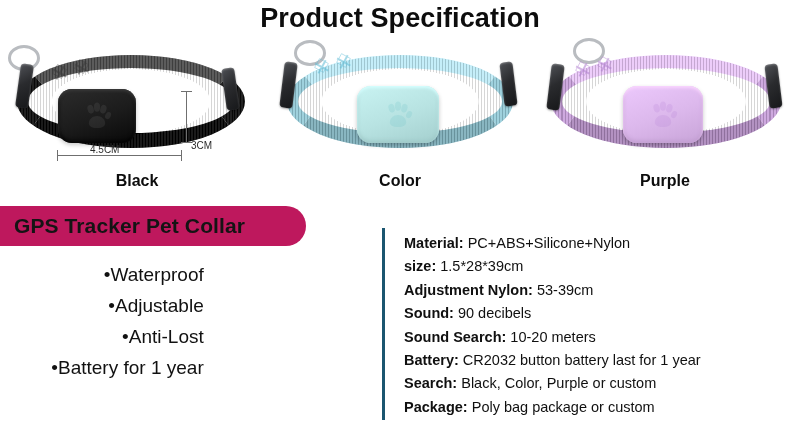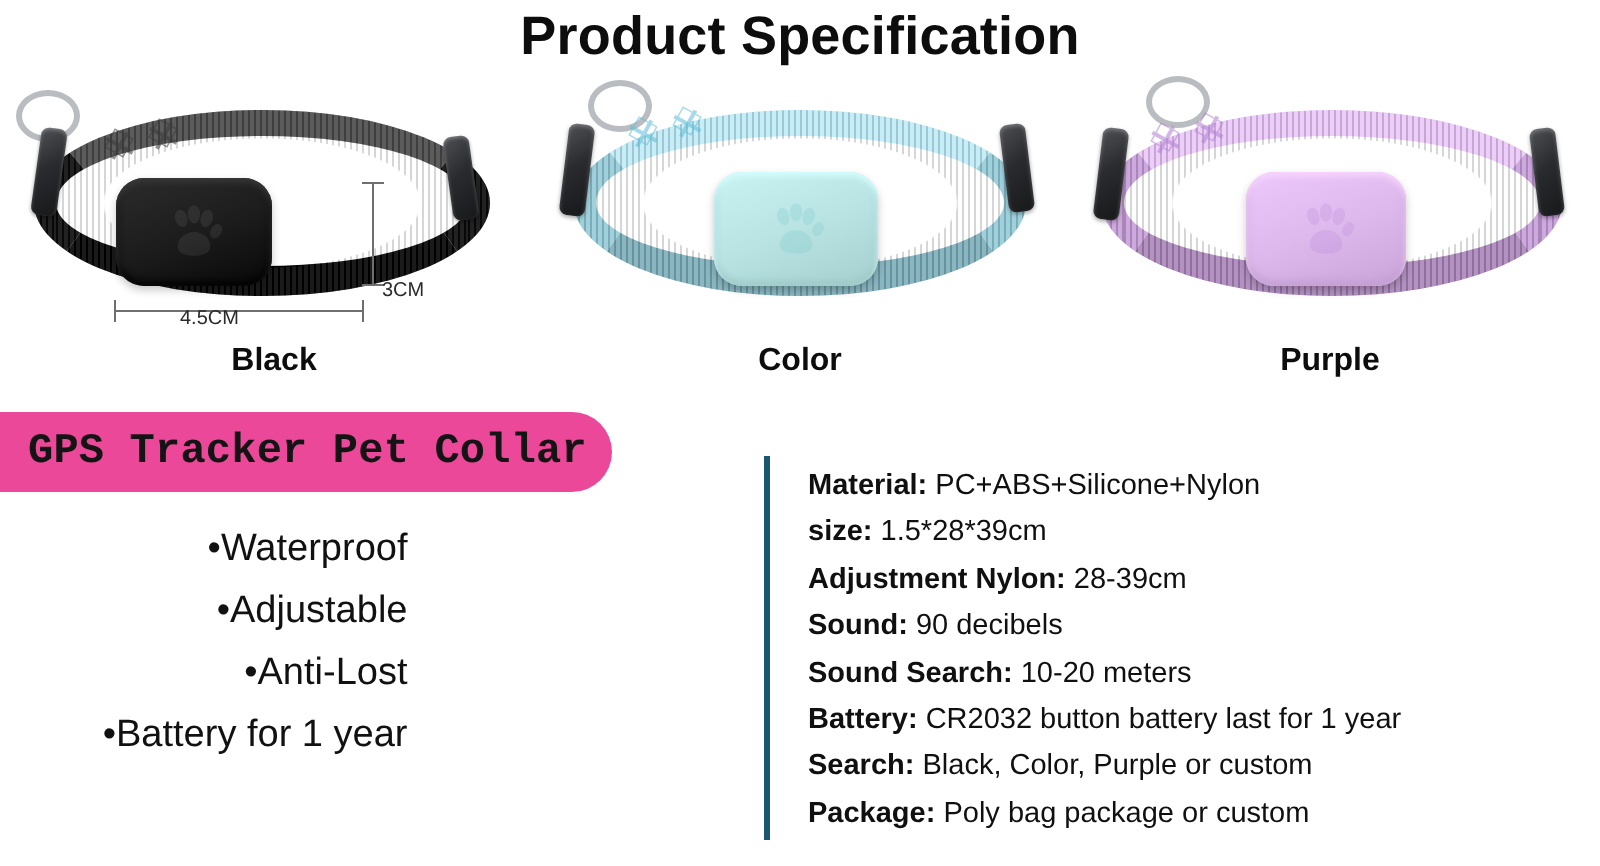--- a/index.html
+++ b/index.html
@@ -270,21 +270,21 @@
     </div>
 
     <div class="dim-line" style="left:184px; top:63px; width:1px; height:52px;"></div>
     <div class="dim-line" style="left:179px; top:63px; width:11px; height:1px;"></div>
     <div class="dim-line" style="left:179px; top:114px; width:11px; height:1px;"></div>
     <div class="dim-label" style="left:189px; top:112px;">3CM</div>
 
     <div class="dim-line" style="left:55px; top:127px; width:125px; height:1px;"></div>
     <div class="dim-line" style="left:55px; top:122px; width:1px; height:11px;"></div>
     <div class="dim-line" style="left:179px; top:122px; width:1px; height:11px;"></div>
-    <div class="dim-label" style="left:88px; top:126px;">4.5CM</div>
+    <div class="dim-label" style="left:88px; top:116px;">4.5CM</div>
   </div>
 </div>
 <div class="color-label" id="label-black">Black</div>
 
 <div class="product" id="product-blue">
   <div class="collar-stage">
     <div class="band" id="band-blue" style="border-color: rgb(179, 234, 248) rgb(149, 204, 218) rgb(139, 194, 208);"></div>
     <div class="weave"></div>
 
     <div class="dring" style="left:22px; top:12px;"></div>
@@ -339,34 +339,34 @@
           <ellipse cx="27.5" cy="12" rx="3.6" ry="5.2" transform="rotate(16 27.5 12)"></ellipse>
           <ellipse cx="33" cy="19.5" rx="3.2" ry="4.4" transform="rotate(30 33 19.5)"></ellipse>
           <path d="M20 20c5.6 0 9.6 4.2 9.6 8.4 0 3.6-3.2 5.6-9.6 5.6s-9.6-2-9.6-5.6C10.4 24.2 14.4 20 20 20z"></path>
         </g>
       </svg>
     </div>
   </div>
 </div>
 <div class="color-label" id="label-purple">Purple</div>
 
-<div id="headline-banner" style="background: #ec4899; font-family: Liberation Mono, monospace;">
+<div id="headline-banner" style="background: #be185d;">
   <span id="headline-text">GPS Tracker Pet Collar</span>
 </div>
 
 <ul id="feature-list">
     <li><span class="bullet">•</span><span>Waterproof</span></li>
     <li><span class="bullet">•</span><span>Adjustable</span></li>
     <li><span class="bullet">•</span><span>Anti-Lost</span></li>
     <li><span class="bullet">•</span><span>Battery for 1 year</span></li>
   </ul>
 
 <div id="spec-rule" style="background: rgb(27, 86, 112);"></div>
 <ul id="spec-list">
     <li><span class="spec-key">Material:</span><span class="spec-val"> PC+ABS+Silicone+Nylon</span></li>
     <li><span class="spec-key">size:</span><span class="spec-val"> 1.5*28*39cm</span></li>
-    <li><span class="spec-key">Adjustment Nylon:</span><span class="spec-val"> 28-39cm</span></li>
+    <li><span class="spec-key">Adjustment Nylon:</span><span class="spec-val"> 53-39cm</span></li>
     <li><span class="spec-key">Sound:</span><span class="spec-val"> 90 decibels</span></li>
     <li><span class="spec-key">Sound Search:</span><span class="spec-val"> 10-20 meters</span></li>
     <li><span class="spec-key">Battery:</span><span class="spec-val"> CR2032 button battery last for 1 year</span></li>
     <li><span class="spec-key">Search:</span><span class="spec-val"> Black, Color, Purple or custom</span></li>
     <li><span class="spec-key">Package:</span><span class="spec-val"> Poly bag package or custom</span></li>
   </ul>
 
 </body></html>

